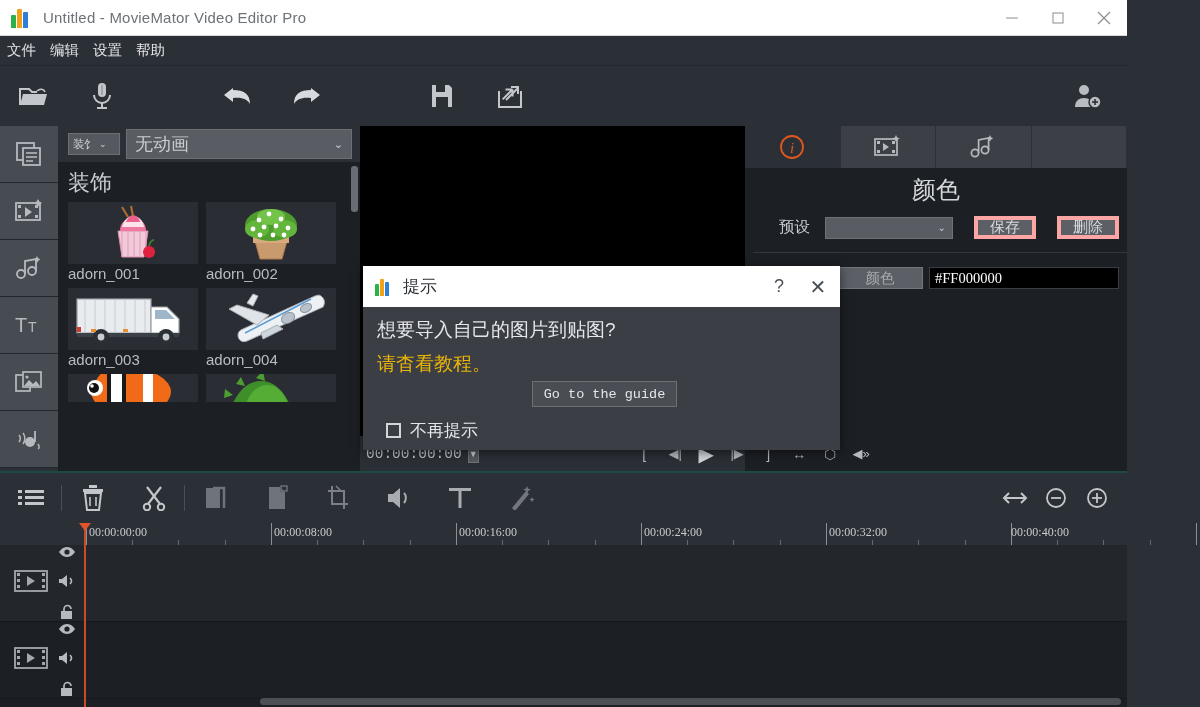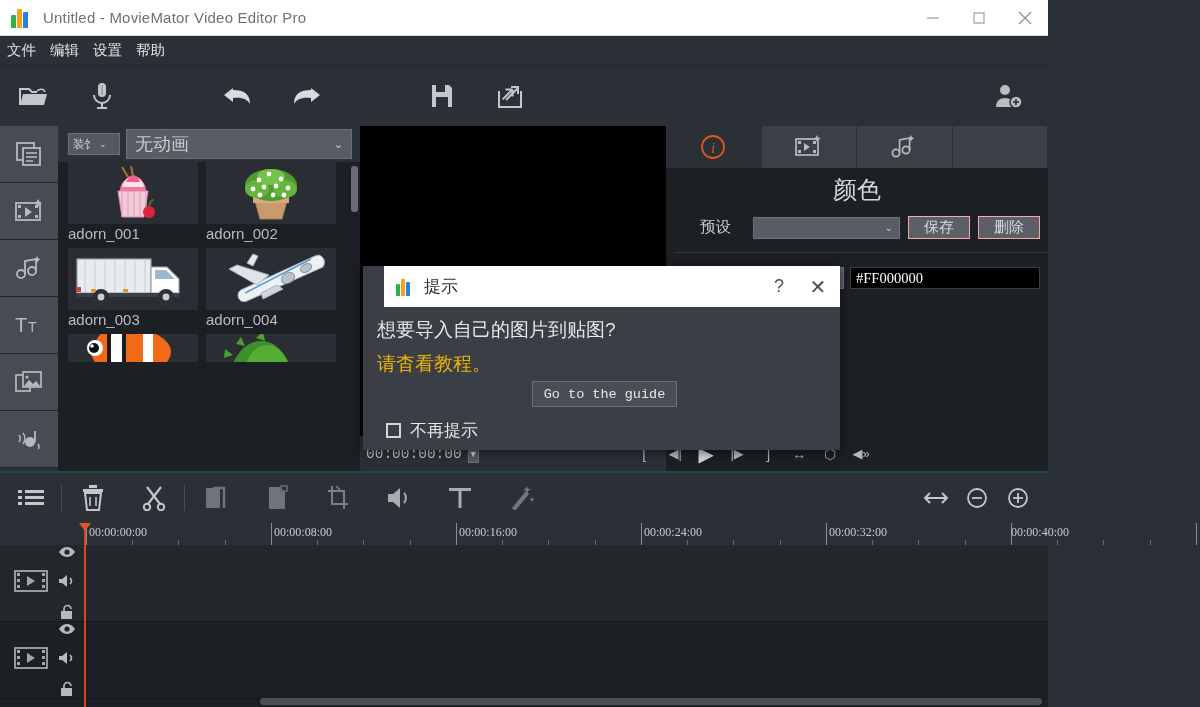--- a/index.html
+++ b/index.html
@@ -2,21 +2,21 @@
 <html><head>
 <meta charset="utf-8">
 <style>
   * { box-sizing: border-box; margin: 0; padding: 0; }
   html, body {
     width: 1200px; height: 707px;
     background: #2b2f36;
     font-family: "Liberation Sans", sans-serif;
     overflow: hidden;
   }
-  #app { position: relative; width: 1048px; height: 707px; }
+  #app { position: relative; width: 1127px; height: 707px; }
 
   
   .titlebar {
     height: 36px; background: #ffffff; display: flex; align-items: center;
     border-bottom: 1px solid #d8d8d8;
   }
   .tb-logo { margin-left: 11px; width: 22px; height: 20px; display: flex; align-items: flex-end; }
   .tb-logo i { display:block; width: 5px; margin-right: 1px; border-radius: 1px 1px 0 0; }
   .tb-logo i:nth-child(1){ height: 13px; background:#2bb24a; }
   .tb-logo i:nth-child(2){ height: 19px; background:#f0a316; }
@@ -85,22 +85,22 @@
   .rtab { flex:1; display:flex; align-items:center; justify-content:center; background:#3c4046;
           border-right:1px solid #2b2f36; }
   .rtab.active { background:#2b2f36; }
   .rtab.blank { background:#3c4046; }
   .rtitle { text-align:center; color:#d6d8db; font-size:24px; padding: 6px 0 10px; }
   .prow { display:flex; align-items:center; padding: 0 8px 0 34px; }
   .plabel { color:#c9ccd0; font-size:15.5px; width: 62px; }
   .presetsel { width: 170px; height: 22px; background:#595d63; border:1px solid #6e7277;
                display:flex; align-items:center; padding:0 6px; color:#c9ccd0; font-size:11px; }
   .presetsel .ar { margin-left:auto; font-size:10px; }
-  .pbtn { height: 23px; min-width: 62px; background:#5c6066; border:1px solid #fca5a5; color:#d7dadd;
-          font-size:15px; display:flex; align-items:center; justify-content:center; margin-left: 8px; }
+  .pbtn { height: 23px; min-width: 62px; background:#5c6066; border:4px solid #fca5a5; color:#d7dadd;
+          font-size:15px; display:flex; align-items:center; justify-content:center; margin-left: 21px; }
   .rsep { height:1px; background:#34383e; margin: 13px 0 0 8px; }
   .crow { display:flex; align-items:center; padding: 14px 8px 0 92px; }
   .cbtn { width: 86px; height: 22px; background:#5c6066; border:1px solid #72767b; color:#a9acb0;
           font-size:14.5px; display:flex; align-items:center; justify-content:center; }
   .cval { flex:1; height: 22px; background:#000; border:1px solid #3a3e44; color:#fff;
           font-size:14.5px; display:flex; align-items:center; padding-left:5px;
           font-family:"Liberation Serif", serif; margin-left: 6px;}
 
   
   .tl-toolbar { position:absolute; left:0; top:471px; right:0; height: 52px; background:#2b2f36;
@@ -127,21 +127,21 @@
   .tbody { flex:1; }
   .playheadTop { position:absolute; left: 79px; top: 523px; width: 0; height:0;
                  border-left: 6px solid transparent; border-right: 6px solid transparent;
                  border-top: 8px solid #e0542a; z-index: 5;}
   .playheadLine { position:absolute; left: 84px; top: 523px; bottom: 0; width: 2px; background:#cf4a22; z-index:4;}
   .hscroll { position:absolute; left: 260px; right: 6px; bottom: 2px; height: 7px; background:#4c5056; border-radius:4px; }
 
   
   .dlg { position:absolute; left: 363px; top: 266px; width: 477px; height: 184px;
          background:#3b3f45; box-shadow: 0 2px 10px rgba(0,0,0,.55); z-index: 50; }
-  .dlg-tb { height: 41px; background:#fff; display:flex; align-items:center;margin-left:21px; }
+  .dlg-tb { height: 41px; background:#fff; display:flex; align-items:center; }
   .dlg-logo { margin-left: 12px; width: 20px; height: 18px; display:flex; align-items:flex-end; }
   .dlg-logo i { display:block; width: 4px; margin-right: 1px; border-radius:1px 1px 0 0;}
   .dlg-logo i:nth-child(1){height:12px;background:#2bb24a;}
   .dlg-logo i:nth-child(2){height:17px;background:#f0a316;}
   .dlg-logo i:nth-child(3){height:14px;background:#2f7ed8;}
   .dlg-title { margin-left: 8px; font-size: 17px; color:#2d3136; }
   .dlg-sp { flex:1; }
   .dlg-help { width: 34px; text-align:center; color:#4a4f55; font-size:18px; }
   .dlg-close { width: 44px; text-align:center; color:#4a4f55; font-size:20px; }
   .dlg-body { padding: 10px 14px 0 14px; }
@@ -306,20 +306,21 @@
       <div class="assets-head">
         <div class="catsel">
           <span class="cv">装饣</span>
           <span class="ar">⌄</span>
         </div>
         <div class="animsel">
           <span>无动画</span>
           <span class="ar">⌄</span>
         </div>
       </div>
+      <div class="assets-title">装饰</div>
       <div class="grid">
 
         <div class="cell">
           <div class="thumb">
             <svg width="66" height="56" viewBox="0 0 66 56">
               <path d="M18 26h30l-4 26H22z" fill="#f2c9d8" stroke="#d98fae" stroke-width="1"></path>
               <path d="M22 26v26M28 26v26M34 26v26M40 26v26M46 26v25" stroke="#e3a3bd" stroke-width="1.2"></path>
               <path d="M20 26c0-9 6-13 13-13s13 4 13 13z" fill="#f178a0"></path>
               <path d="M22 22c2-8 7-11 11-11s10 3 11 11z" fill="#fbe3ec"></path>
               <path d="M26 17c2-5 5-7 7-7s6 2 7 7z" fill="#ef5f8c"></path>

